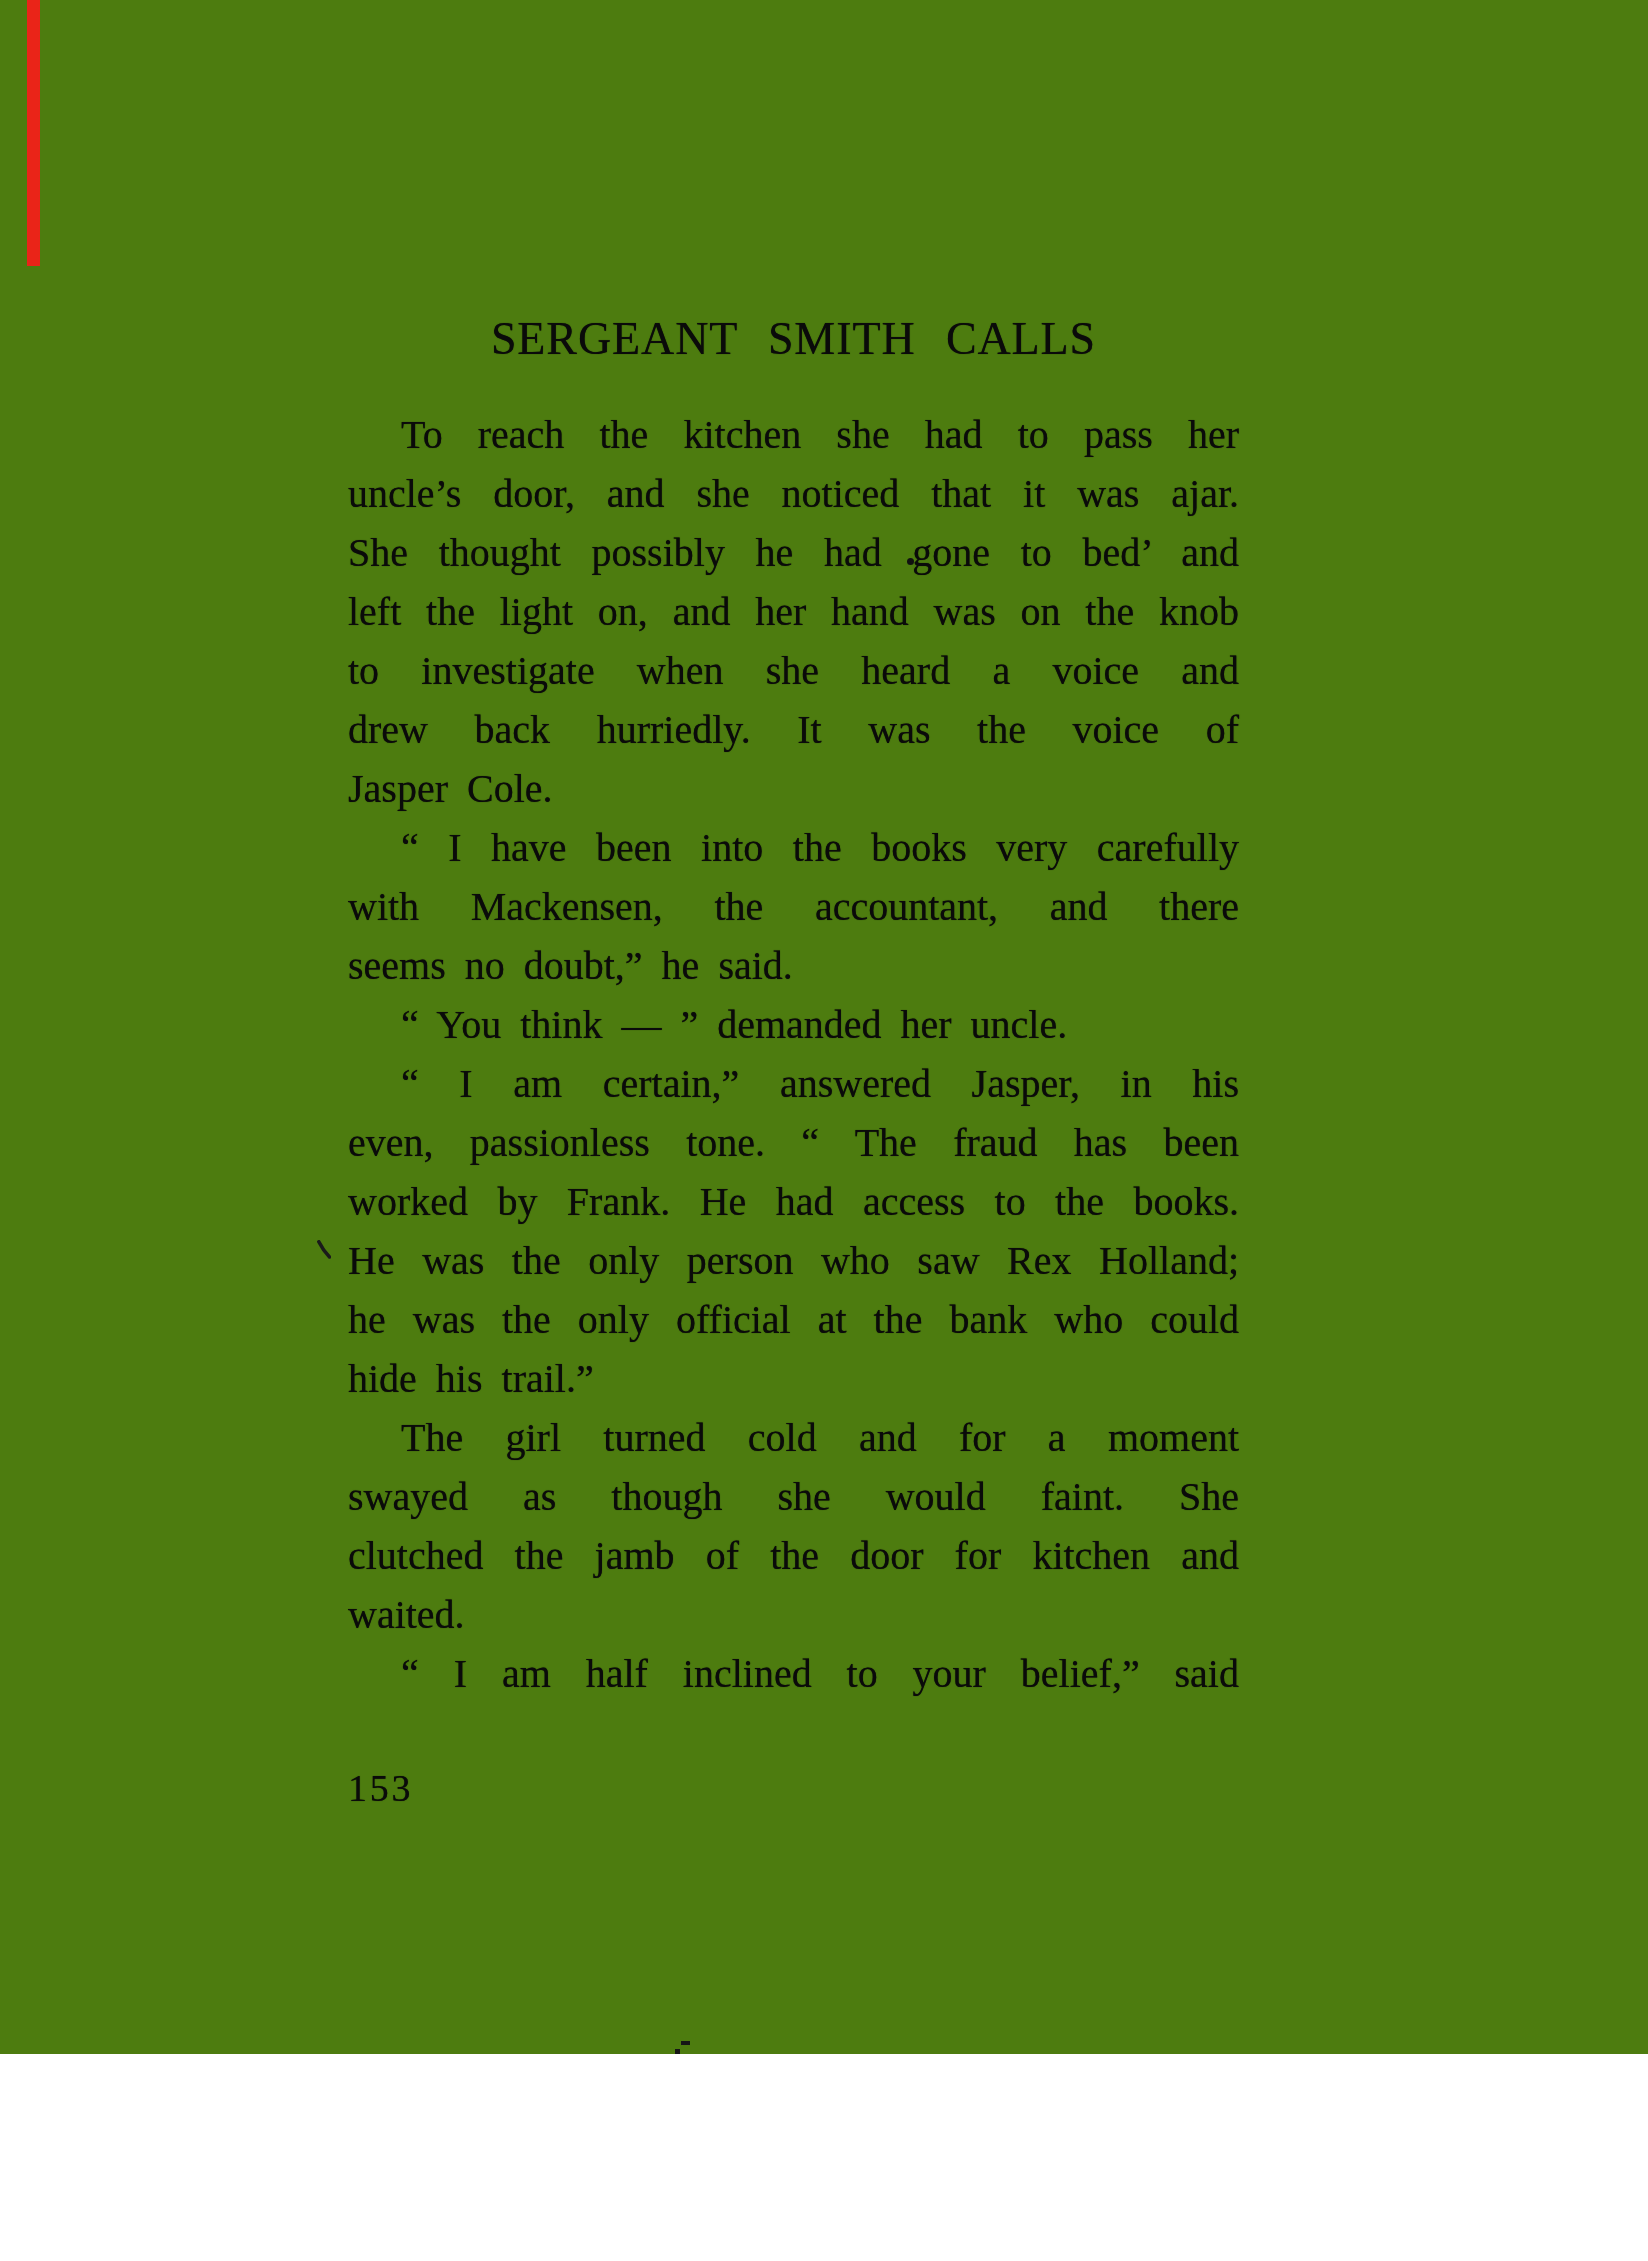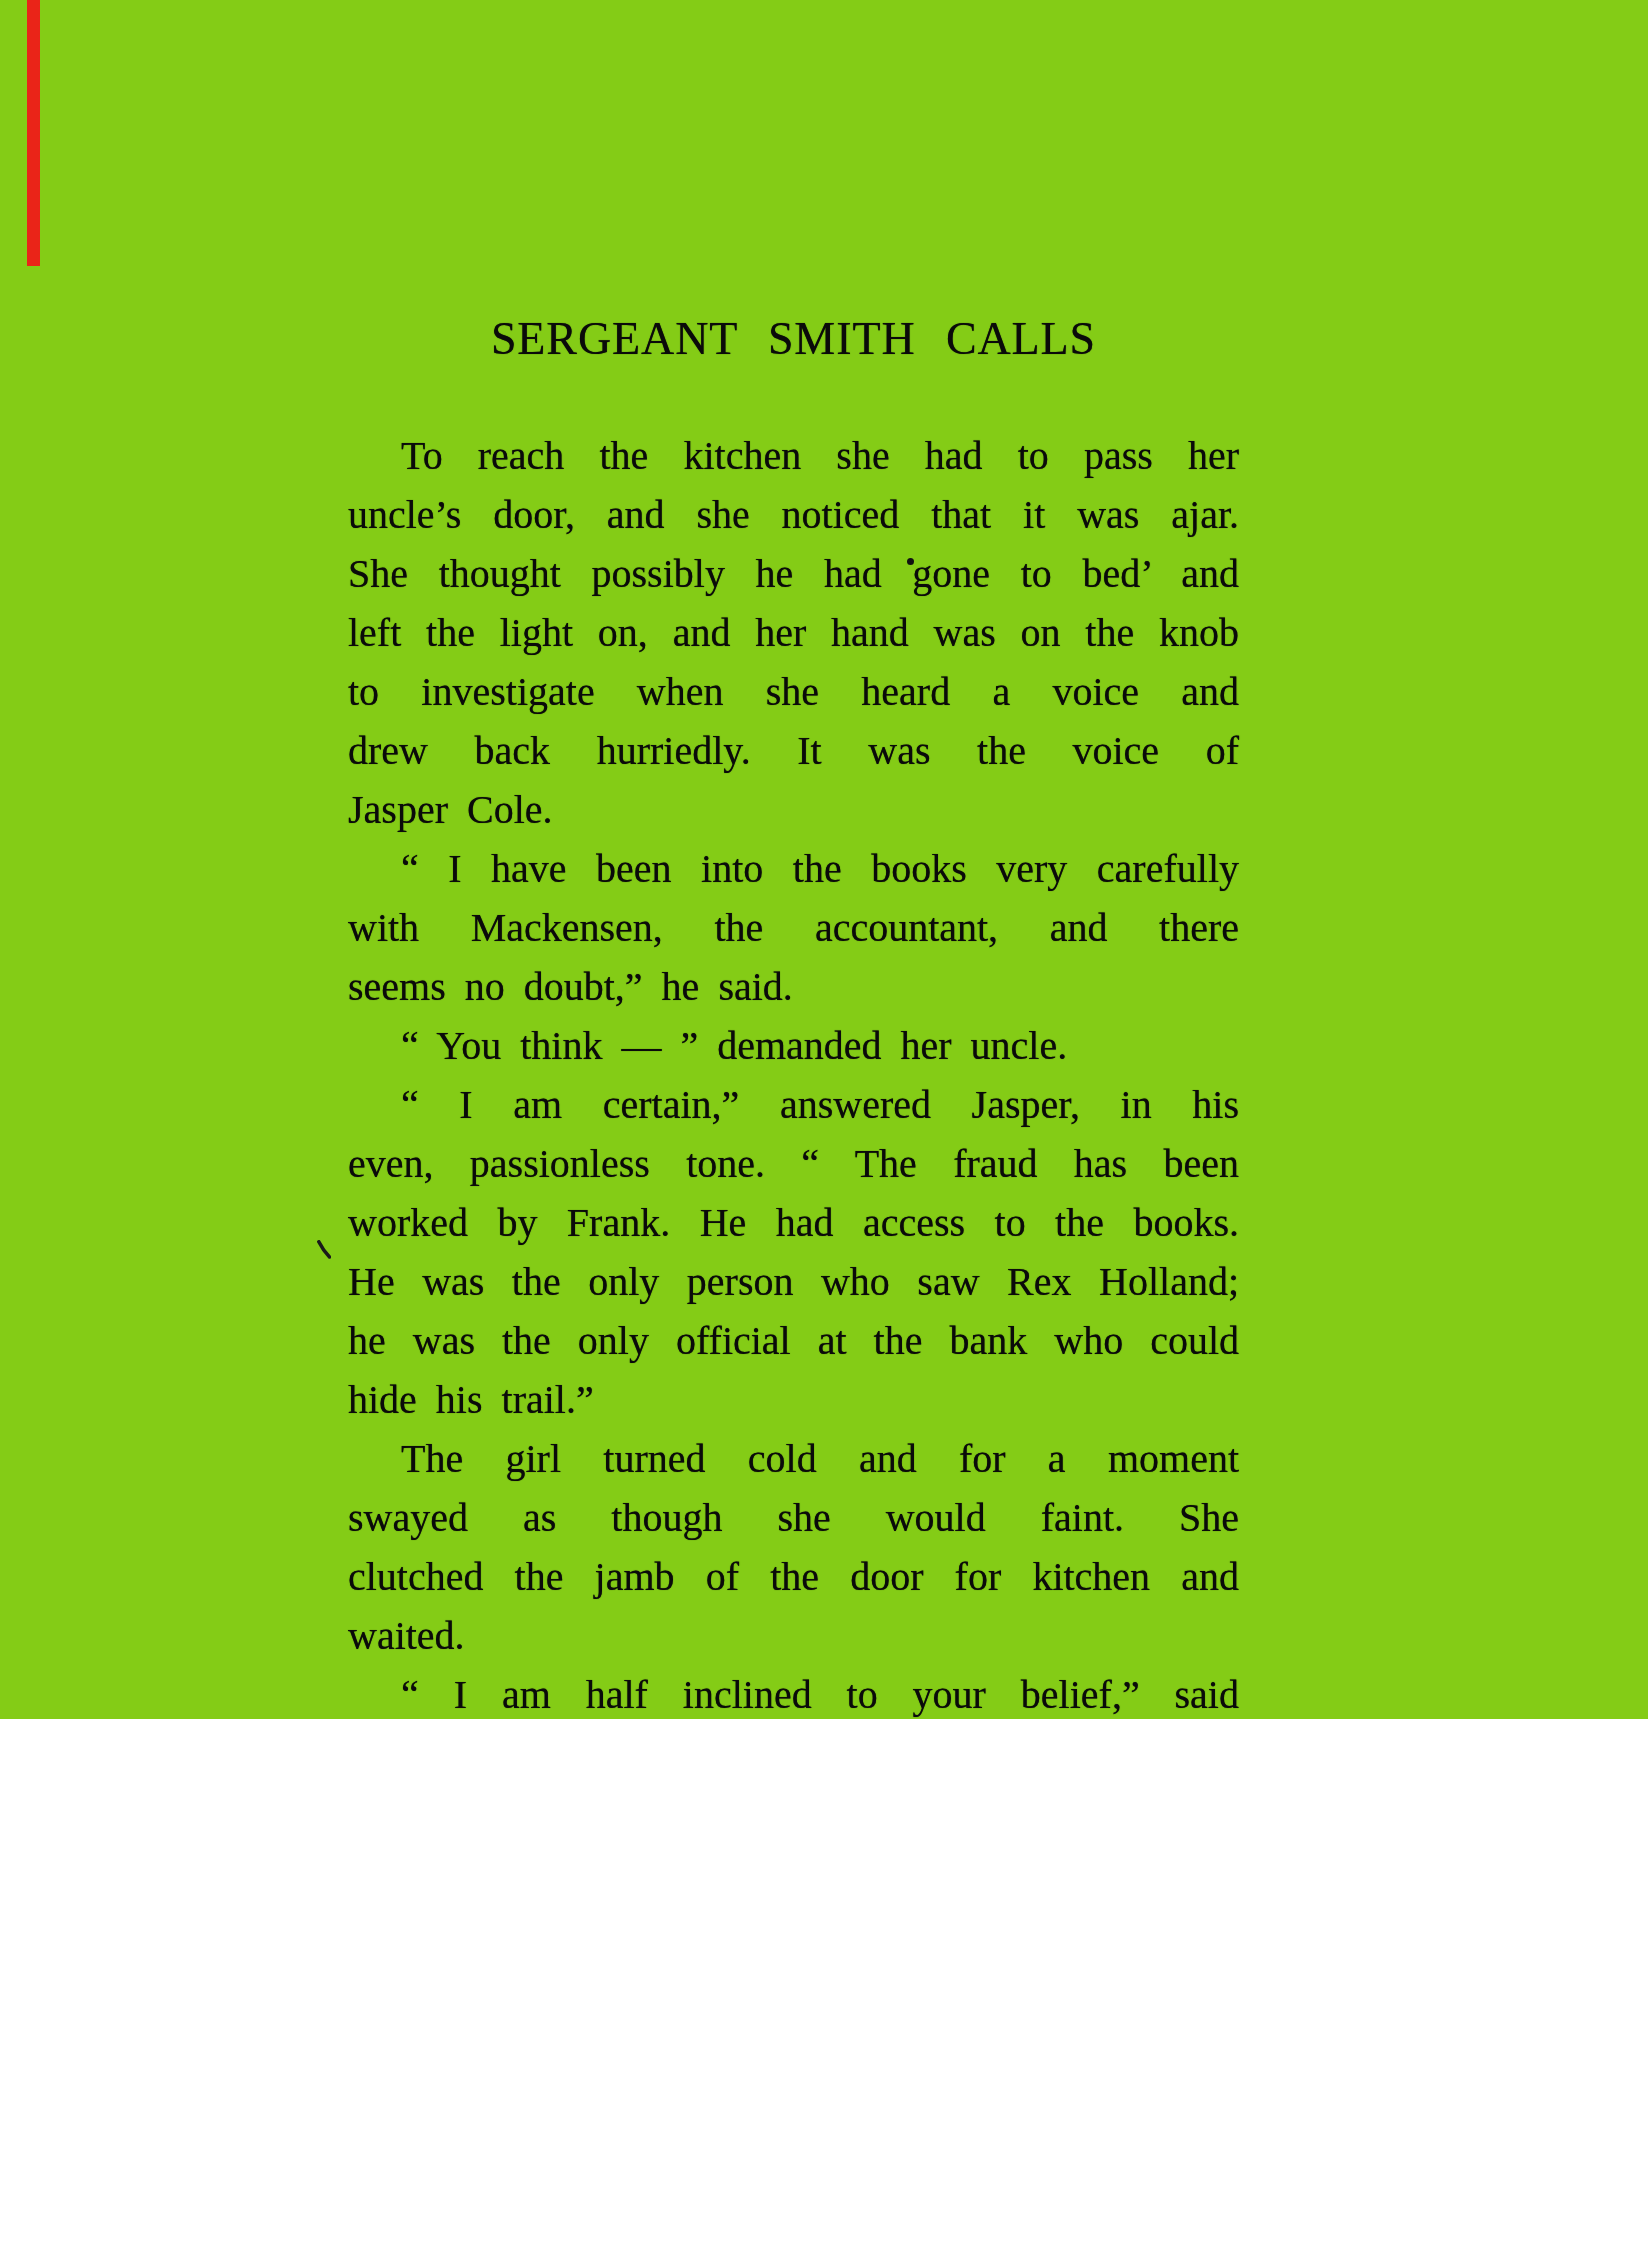--- a/index.html
+++ b/index.html
@@ -1,20 +1,20 @@
 <!DOCTYPE html>
 <html style="font-size:14.3px"><head>
 <meta charset="utf-8">
 <style>
   html, body { margin: 0; padding: 0; background: #ffffff; }
   .page {
     position: relative;
     width: 1649px;
-    height: 1719px;
-    background: #84cc16;
+    height: 2054px;
+    background: #4d7c0f;
     overflow: hidden;
     font-family: "Liberation Serif", "DejaVu Serif", serif;
     color: #0a0a0a;
     text-decoration: underline;
   }
   
   .red-mark {
     position: absolute;
     left: 27px;
     top: 0;
@@ -31,21 +31,21 @@
     font-size: 46px;
     letter-spacing: 0.9px;
     word-spacing: 18px;
     white-space: nowrap;
     text-shadow: 0 0 0.9px rgba(0,0,0,0.75);
   }
   
   .body-block {
     position: absolute;
     left: 348px;
-    top: 426px;
+    top: 405px;
     width: 891px;
   }
   .line {
     box-sizing: border-box;
     width: 891px;
     height: 59px;
     line-height: 59px;
     font-size: 40px;
     word-spacing: 2.7px;
     white-space: nowrap;

